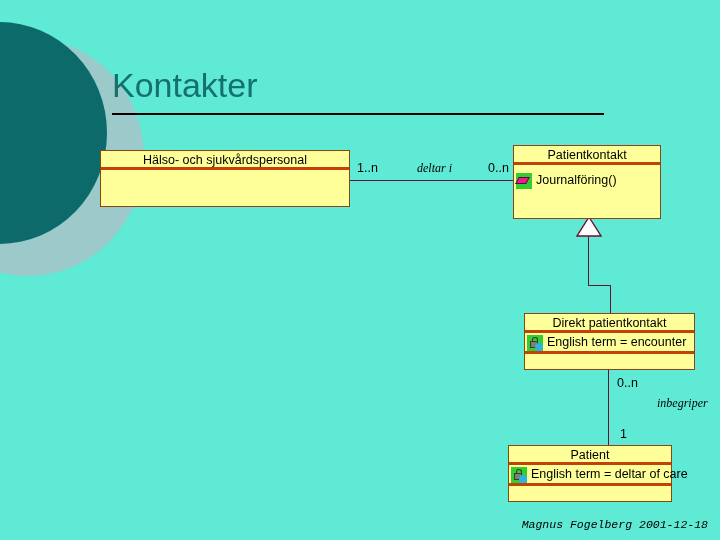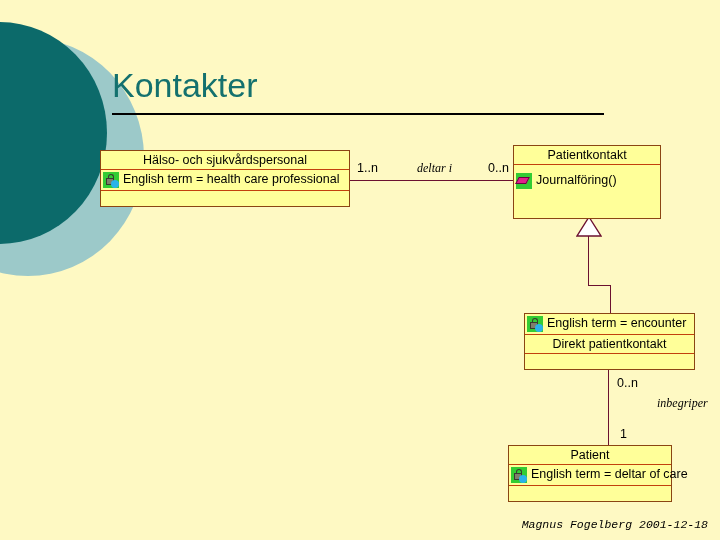--- a/index.html
+++ b/index.html
@@ -4,21 +4,21 @@
 <style>
   html, body {
     margin: 0;
     padding: 0;
     background: #ffffff;
   }
   #slide {
     position: relative;
     width: 720px;
     height: 540px;
-    background: #fef9c3;
+    background: #5eead4;
     overflow: hidden;
     font-family: "Liberation Sans", sans-serif;
   }
 
   
   .circle-light {
     position: absolute;
     left: -88px;
     top: 38px;
     width: 232px;
@@ -56,21 +56,21 @@
   }
 
   
   .umlbox {
     position: absolute;
     background: #FFFF99;
     border: 1px solid #8B4513;
     box-sizing: border-box;
   }
   .umlbox .sect {
-    border-bottom: 1px solid #c2410c;
+    border-bottom: 3px solid #c2410c;
     box-sizing: border-box;
     position: relative;
   }
   .umlbox .sect:last-child {
     border-bottom: none;
   }
   .umlbox .name {
     text-align: center;
     font-size: 12.5px;
     color: #000000;
@@ -207,54 +207,45 @@
   <div class="line vline" style="left:610px; top:285px; height:28px;"></div>
 
   <svg class="tri" style="left:576px; top:216px; width:26px; height:21px;" viewBox="0 0 26 21">
     <polygon points="13,1 25,20 1,20" fill="#FFFFFF" stroke="#6B1030" stroke-width="1.4"></polygon>
   </svg>
 
   <div class="line vline" style="left:608px; top:370px; height:75px;"></div>
 
   <div class="umlbox" style="left:100px; top:150px; width:250px; height:57px;">
     <div class="sect name">Hälso- och sjukvårdspersonal</div>
-    <div class="sect attr">
-      <span class="ico">
-        <span class="ico-attr-bg"></span>
-        <span class="ico-lock-shackle"></span>
-        <span class="ico-lock-body"></span>
-        <span class="ico-blue-dot"></span>
-      </span>
-      <span>English term = health care professional</span>
-    </div>
     <div class="sect empty"></div>
   </div>
 
   <div class="umlbox" style="left:513px; top:145px; width:148px; height:74px;">
     <div class="sect name">Patientkontakt</div>
     <div class="sect oper" style="height:33px; line-height:30px;">
       <span class="ico" style="top:8px;">
         <span class="ico-oper-bg"></span>
         <span class="ico-pink"></span>
       </span>
       <span>Journalföring()</span>
     </div>
   </div>
 
   <div class="umlbox" style="left:524px; top:313px; width:171px; height:57px;">
+    <div class="sect name">Direkt patientkontakt</div>
     <div class="sect attr">
       <span class="ico">
         <span class="ico-attr-bg"></span>
         <span class="ico-lock-shackle"></span>
         <span class="ico-lock-body"></span>
         <span class="ico-blue-dot"></span>
       </span>
       <span>English term = encounter</span>
     </div>
-    <div class="sect name">Direkt patientkontakt</div>
     <div class="sect empty"></div>
   </div>
 
   <div class="umlbox" style="left:508px; top:445px; width:164px; height:57px;">
     <div class="sect name">Patient</div>
     <div class="sect attr">
       <span class="ico">
         <span class="ico-attr-bg"></span>
         <span class="ico-lock-shackle"></span>
         <span class="ico-lock-body"></span>

